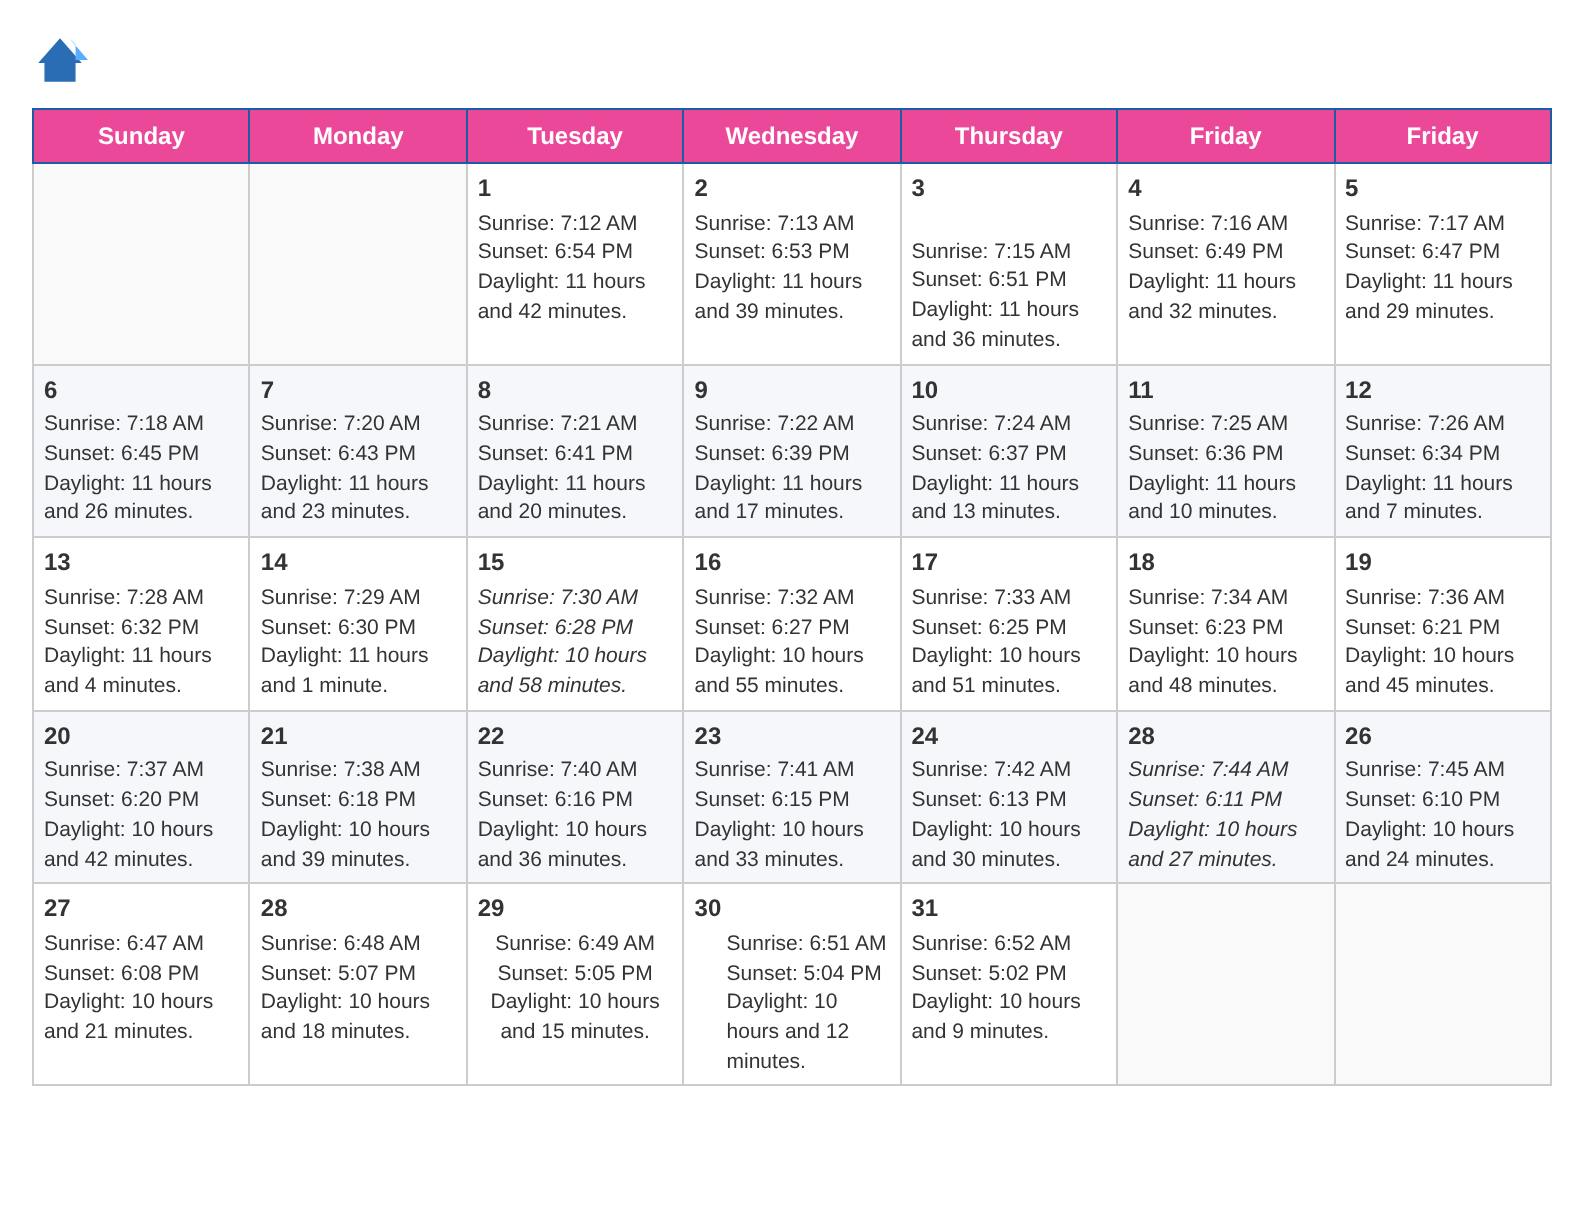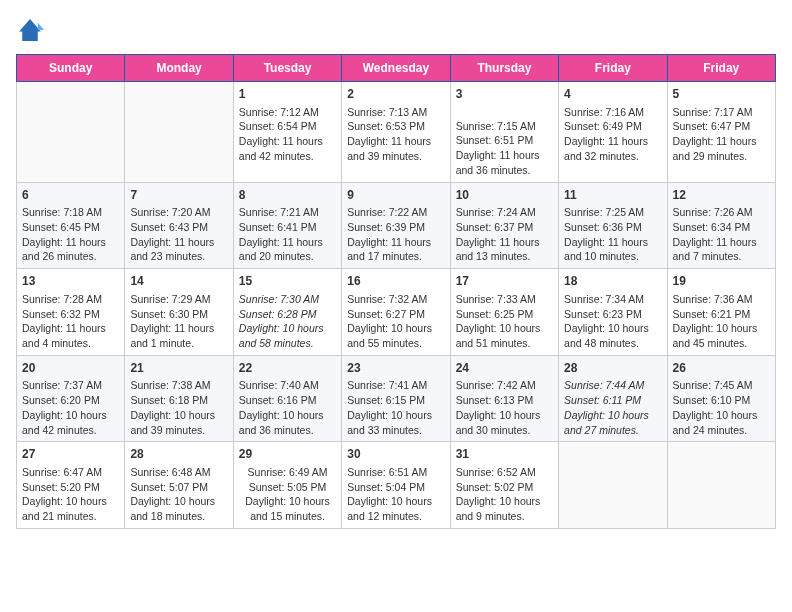--- a/index.html
+++ b/index.html
@@ -287,38 +287,38 @@
           <span class="day-num">26</span>
           <div class="day-info" style="white-space: pre-line;">Sunrise: 7:45 AM
 Sunset: 6:10 PM
 Daylight: 10 hours and 24 minutes.</div>
         </td>
       </tr>
       <tr>
         <td>
           <span class="day-num">27</span>
           <div class="day-info" style="white-space: pre-line;">Sunrise: 6:47 AM
-Sunset: 5:20 PM
+Sunset: 6:08 PM
 Daylight: 10 hours and 21 minutes.</div>
         </td>
         <td>
           <span class="day-num">28</span>
           <div class="day-info" style="white-space: pre-line;">Sunrise: 6:48 AM
 Sunset: 5:07 PM
 Daylight: 10 hours and 18 minutes.</div>
         </td>
         <td>
           <span class="day-num">29</span>
           <div class="day-info" style="white-space: pre-line; text-align: center;">Sunrise: 6:49 AM
 Sunset: 5:05 PM
 Daylight: 10 hours and 15 minutes.</div>
         </td>
         <td>
           <span class="day-num">30</span>
-          <div class="day-info" style="white-space: pre-line;">Sunrise: 6:51 AM
+          <div class="day-info" style="white-space: pre-line; margin-left: 16px;">Sunrise: 6:51 AM
 Sunset: 5:04 PM
 Daylight: 10 hours and 12 minutes.</div>
         </td>
         <td>
           <span class="day-num">31</span>
           <div class="day-info" style="white-space: pre-line;">Sunrise: 6:52 AM
 Sunset: 5:02 PM
 Daylight: 10 hours and 9 minutes.</div>
         </td>
         <td class="empty-cell"></td>

